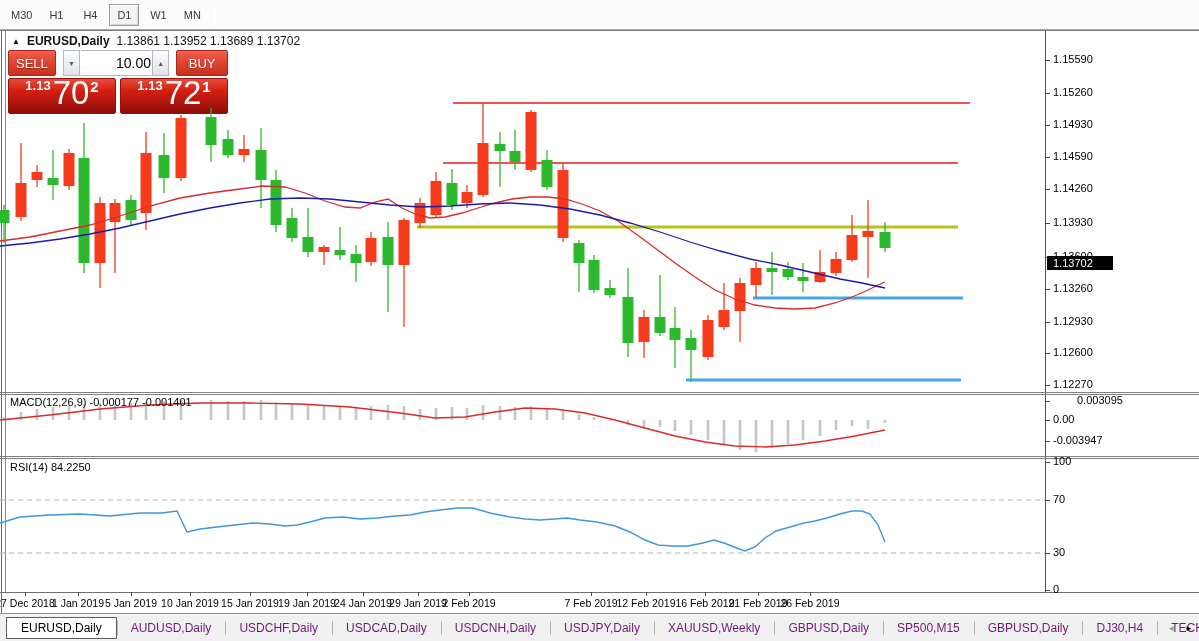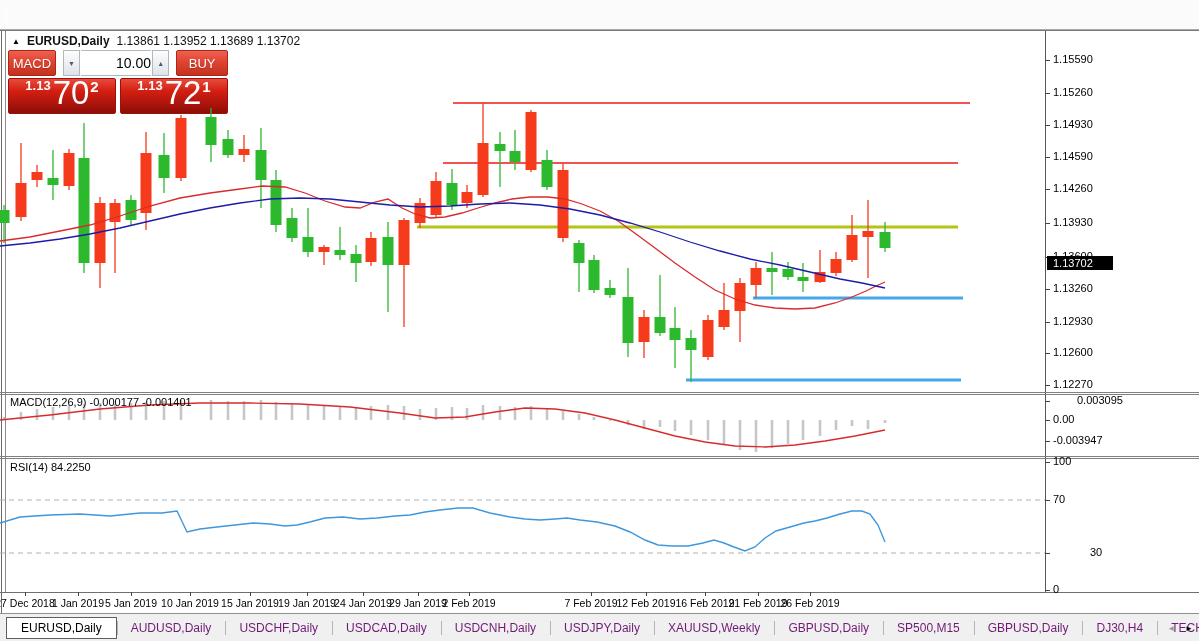--- a/index.html
+++ b/index.html
@@ -67,20 +67,28 @@
   .tab-arrows { position:absolute; right:6px; top:0; height:28px; display:flex; align-items:center; gap:10px; }
   .tab-arrow { font-size:8px; color:#000; }
   .tab-arrow.dim { color:#9a9a9a; }
 </style>
 </head>
 <body>
 
 <div id="screen">
 
   <div class="toolbar">
+    <div id="tf-buttons" style="display:flex;align-items:center;padding-left:4px;">
+        <div class="tf-btn">M30</div>
+        <div class="tf-btn">H1</div>
+        <div class="tf-btn">H4</div>
+        <div class="tf-btn active">D1</div>
+        <div class="tf-btn">W1</div>
+        <div class="tf-btn">MN</div>
+      </div>
     <div class="tb-sep"></div>
   </div>
 
   <div class="hline" style="top:30px;"></div>
   <div class="vline" style="left:1px; top:31px; height:582px;"></div>
   <div class="vline" style="left:5px; top:31px; height:561px; background:#8a8a8a;"></div>
   <div class="vline" style="left:1045px; top:31px; height:561px; background:#555;"></div>
   <div class="hline" style="top:392px; background:#808080;"></div>
   <div class="hline" style="top:394px; background:#808080;"></div>
   <div class="hline" style="top:456px; background:#808080;"></div>
@@ -88,21 +96,21 @@
   <div class="hline" style="top:592px; background:#6f6f6f;"></div>
 
   <div class="chart-header">
     <span class="tri">▲</span>
     <span style="font-weight:bold;">EURUSD,Daily</span>
     <span>1.13861 1.13952 1.13689 1.13702</span>
   </div>
 
   <div class="trade-panel">
     <div class="tp-row1">
-      <div class="btn-red sell-btn">MACD</div>
+      <div class="btn-red sell-btn">SELL</div>
       <div class="spin-btn" style="margin-left:6px;">
         <span>▼</span>
       </div>
       <input class="vol-input" value="10.00" style="">
       <div class="spin-btn">
         <span>▲</span>
       </div>
       <div class="btn-red buy-btn">BUY</div>
     </div>
     <div class="tp-row2">
@@ -332,21 +340,21 @@
       <div class="axis-label" style="top: 394px; margin-left: 24px;">0.003095</div>
       <div class="axis-tick" style="top: 420px;"></div>
       <div class="axis-label" style="top: 413px;">0.00</div>
       <div class="axis-tick" style="top: 441px;"></div>
       <div class="axis-label" style="top: 434px;">-0.003947</div>
       <div class="axis-tick" style="top: 462px;"></div>
       <div class="axis-label" style="top: 455px;">100</div>
       <div class="axis-tick" style="top: 500px;"></div>
       <div class="axis-label" style="top: 493px;">70</div>
       <div class="axis-tick" style="top: 553px;"></div>
-      <div class="axis-label" style="top: 546px; margin-left: 37px;">30</div>
+      <div class="axis-label" style="top: 546px;">30</div>
       <div class="axis-tick" style="top: 590px;"></div>
       <div class="axis-label" style="top: 583px;">0</div>
       <div class="cur-price" style="top: 256px;">1.13702</div>
     </div>
   <div id="date-axis">
       <div class="date-tick" style="left: 25px;"></div>
       <div class="date-label" style="left: 25px;">27 Dec 2018</div>
       <div class="date-tick" style="left: 78px;"></div>
       <div class="date-label" style="left: 78px;">1 Jan 2019</div>
       <div class="date-tick" style="left: 131px;"></div>

